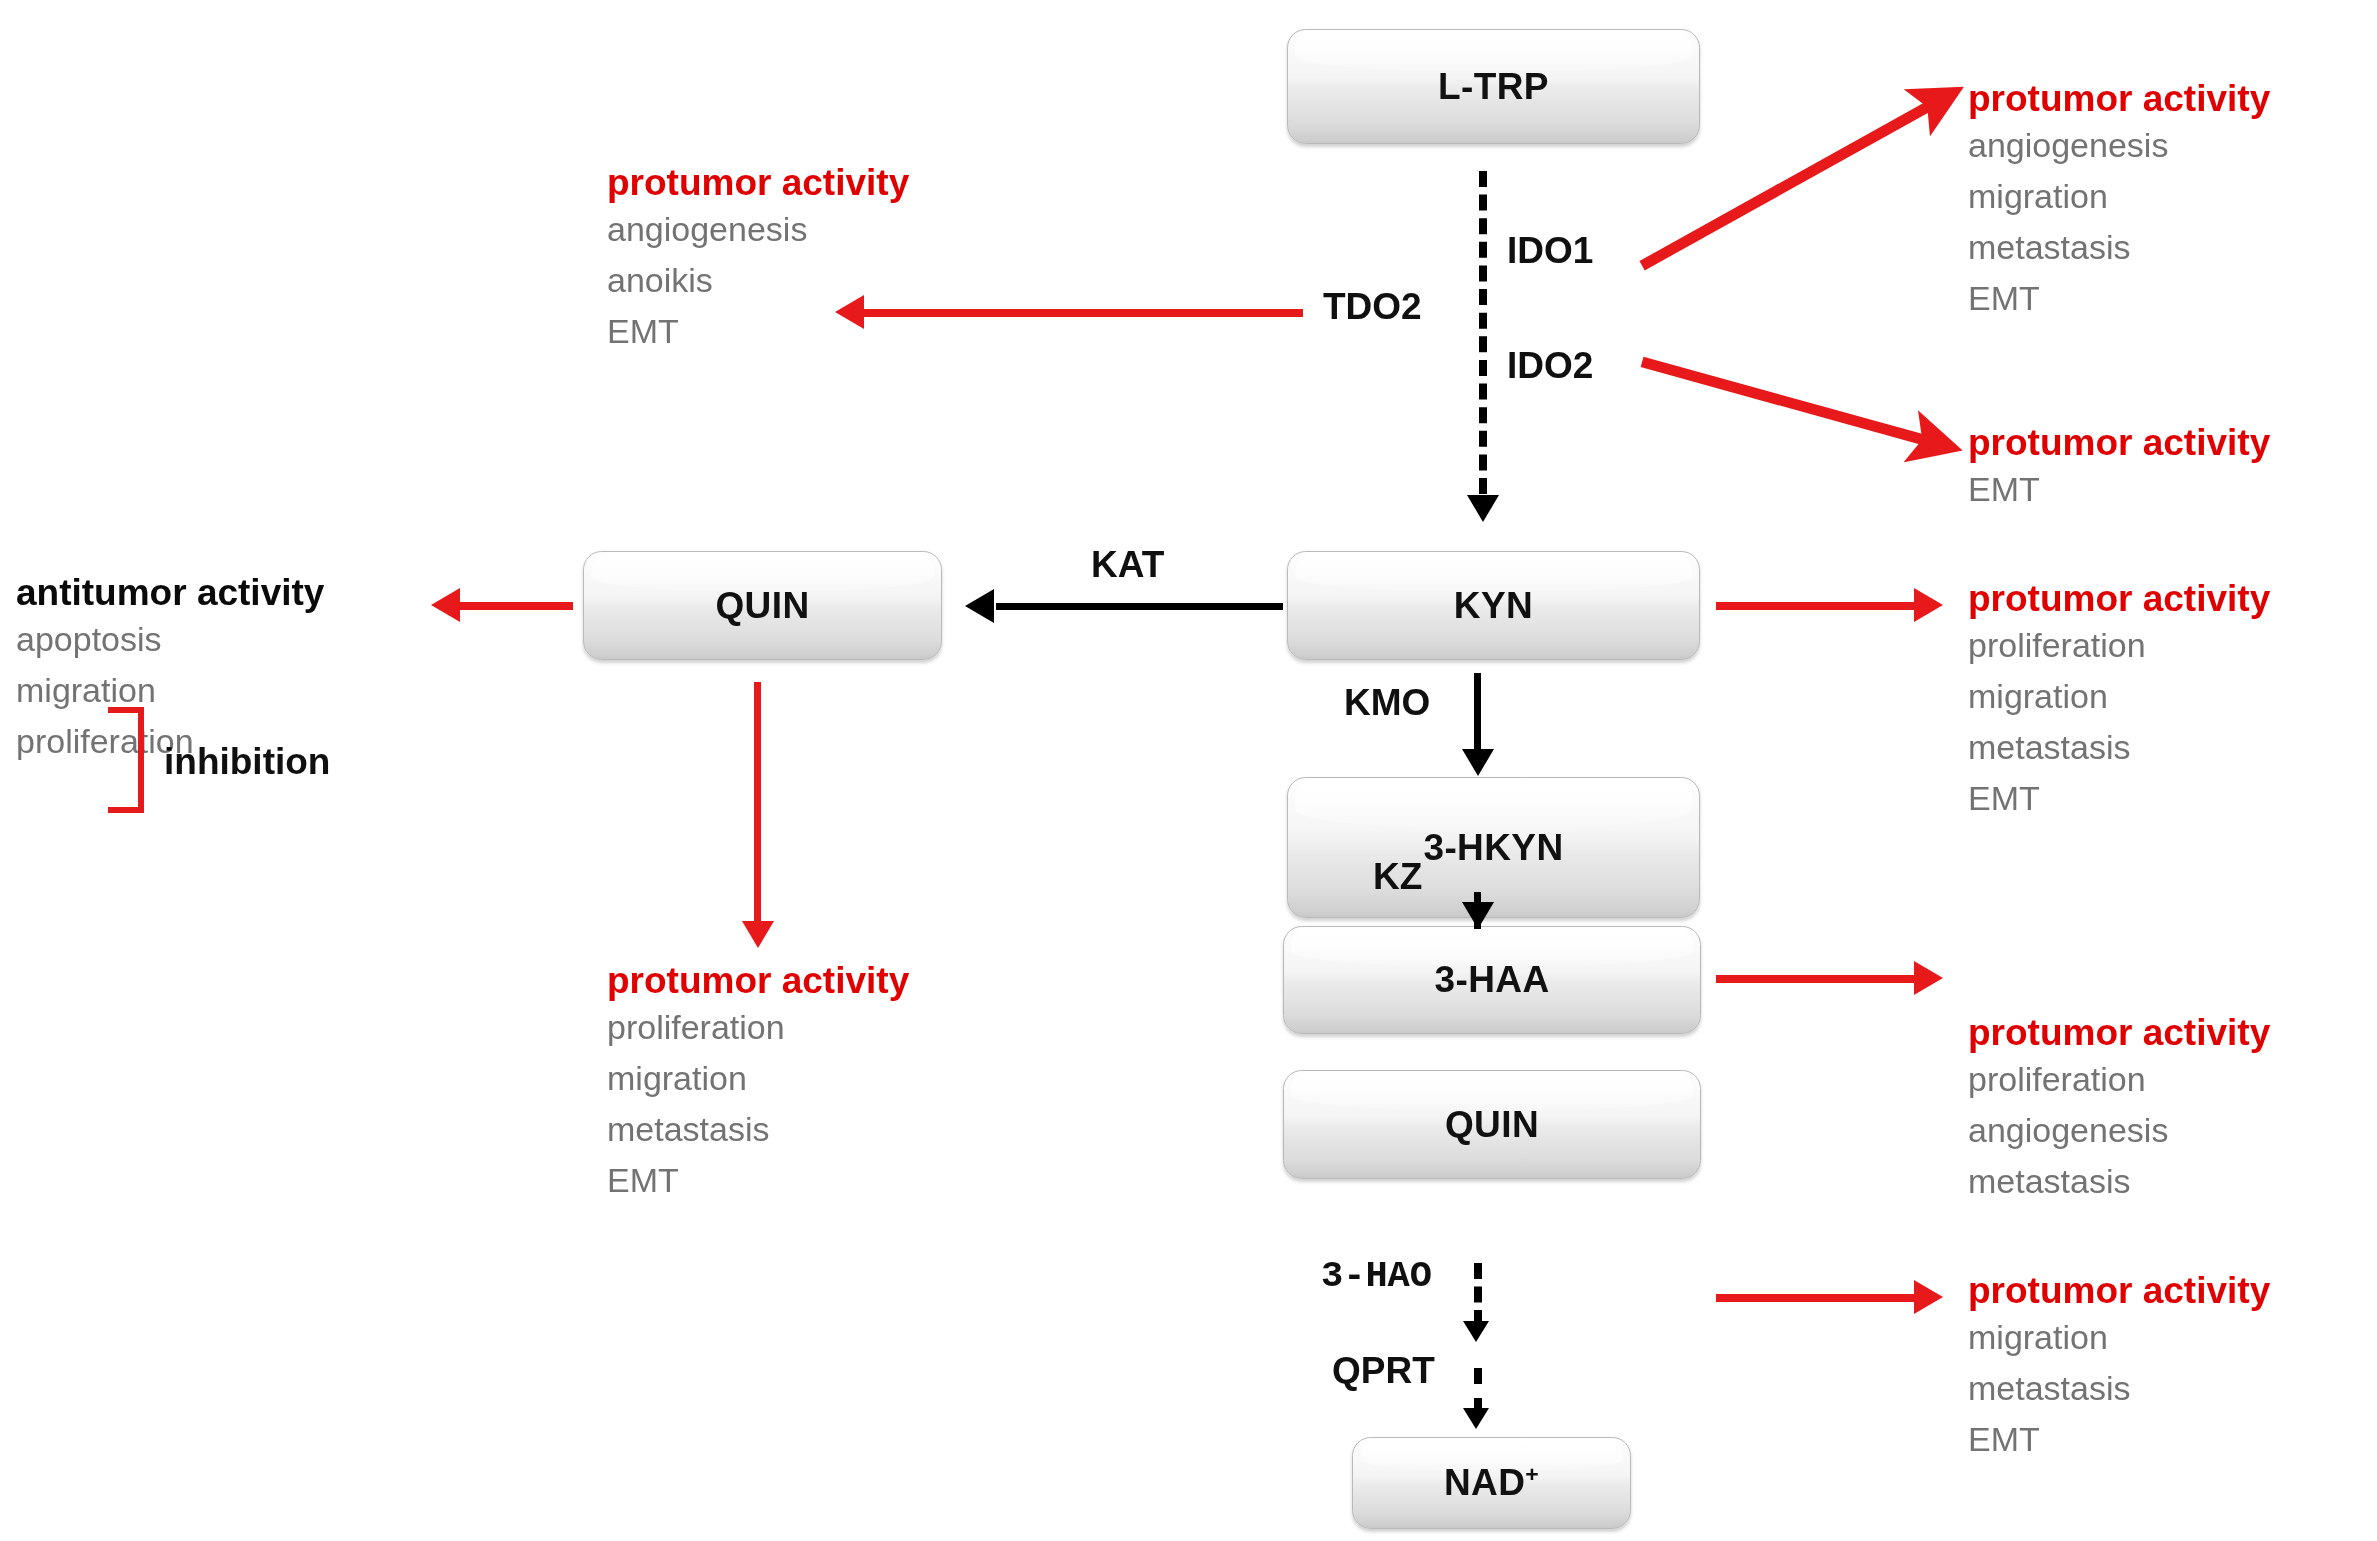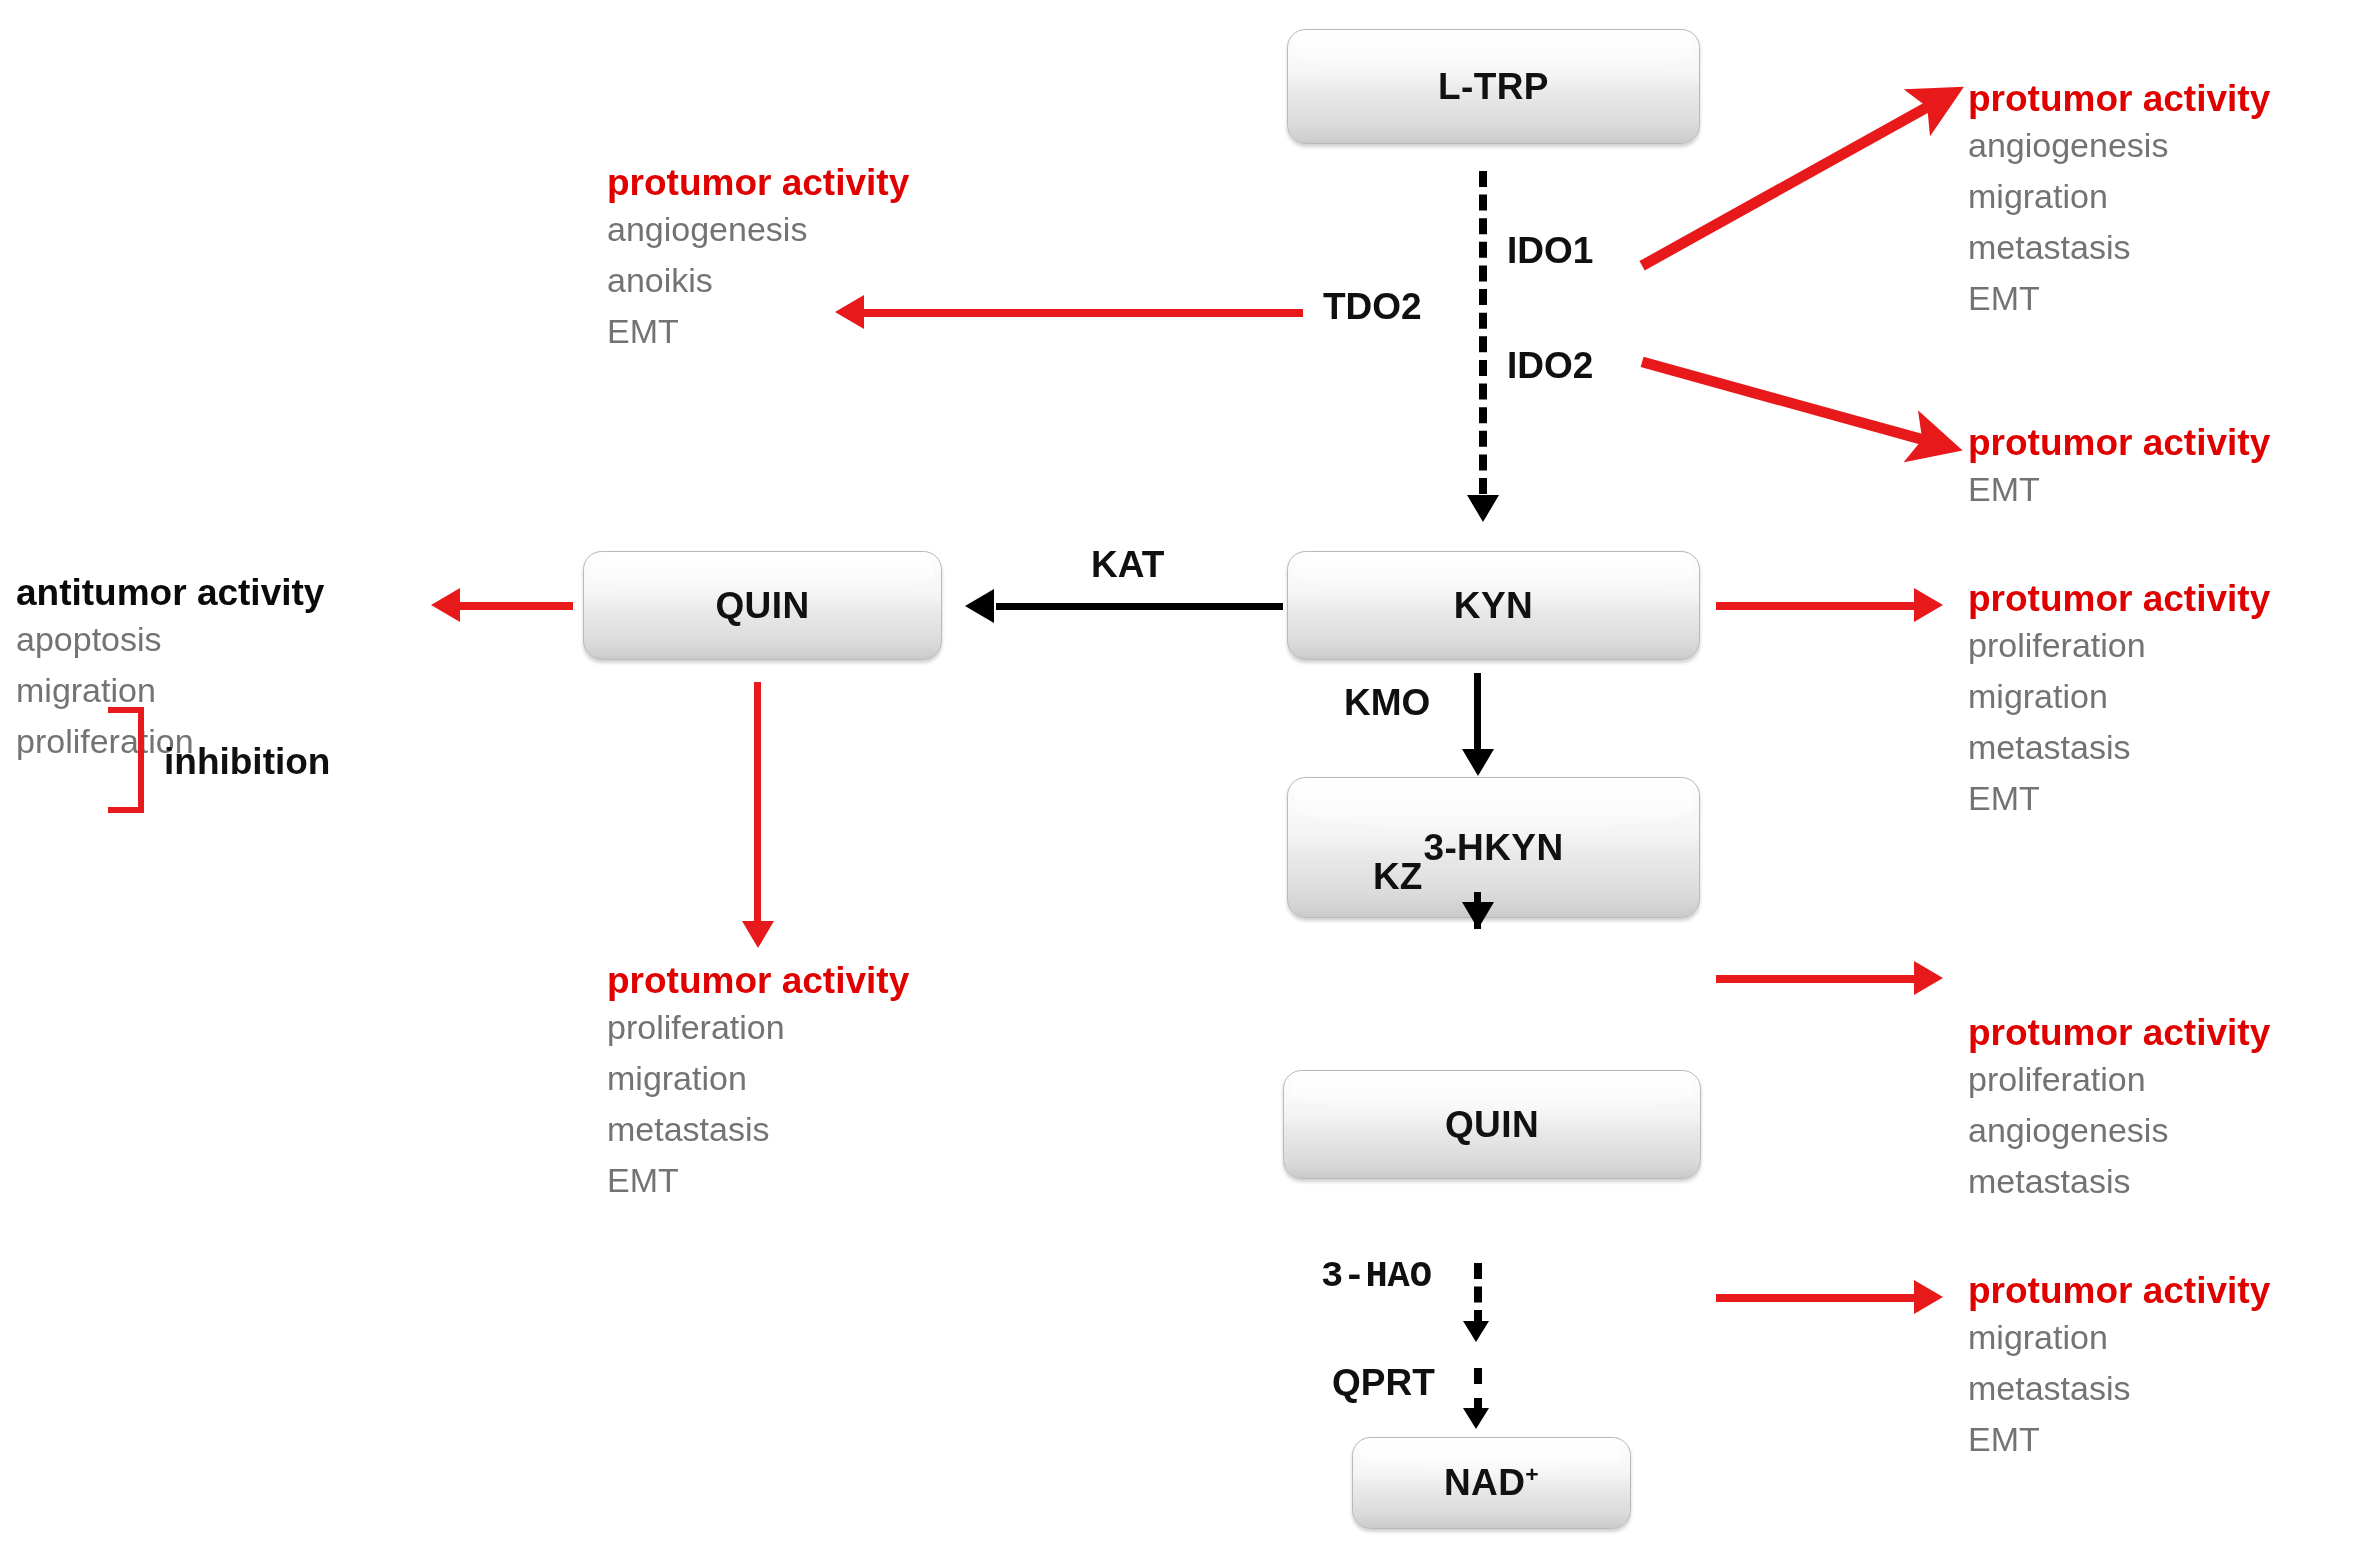--- a/index.html
+++ b/index.html
@@ -160,20 +160,23 @@
   </div>
 
   <div class="node" style="left:583px; top:551px; width:359px; height:109px;">
     <span class="node-label">QUIN</span>
   </div>
 
   <div class="node" style="left:1287px; top:777px; width:413px; height:141px;">
     <span class="node-label">3-HKYN</span>
   </div>
 
+  <div class="node" style="left:1283px; top:926px; width:418px; height:108px;" id="haa-box">
+    <span class="node-label">3-HAA</span>
+  </div>
 
   <div class="node" style="left:1283px; top:1070px; width:418px; height:109px;" id="quin-box">
     <span class="node-label">QUIN</span>
   </div>
 
   <div class="node" style="left:1352px; top:1437px; width:279px; height:92px;">
     <span class="node-label">
       <span>NAD</span><sup>+</sup>
     </span>
   </div>
@@ -282,18 +285,18 @@
   <div class="h-arrow-body" style="left:1716px; top:1294px; width:201px;"></div>
   <div class="h-arrow-head-r" style="left:1914px; top:1280px;"></div>
 
   <div class="activity" style="left:1968px; top:1272px;">
     <div class="head pro">protumor activity</div>
     <div class="item">migration</div>
     <div class="item">metastasis</div>
     <div class="item">EMT</div>
   </div>
 
-  <div class="enzyme" style="left:1332px; top:1350px;margin-top:12px;">QPRT</div>
+  <div class="enzyme" style="left:1332px; top:1350px;">QPRT</div>
   <div class="v-dashed" style="left:1474px; top:1368px; height:46px;"></div>
   <div class="v-arrow-head-d black" style="left:1463px; top:1408px; border-top-width:21.5px; border-left-width:13.6px; border-right-width:13.6px;"></div>
 
 </div>
 
 
 </body></html>

